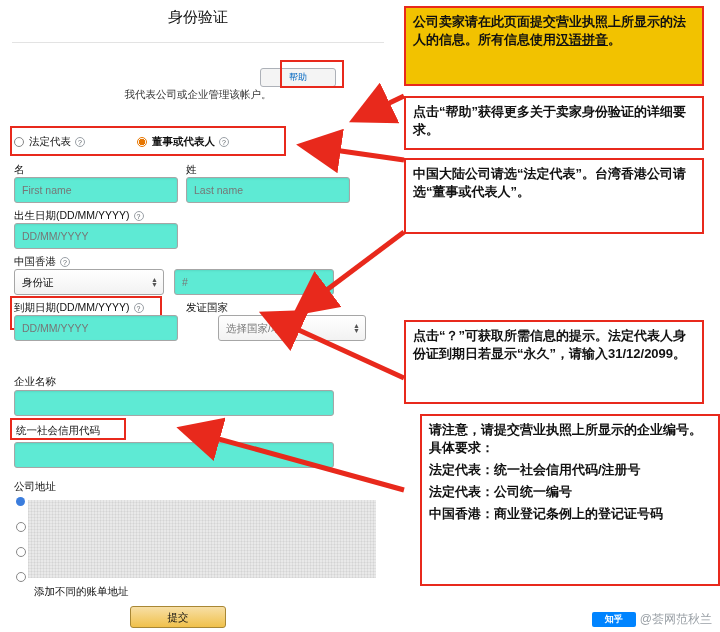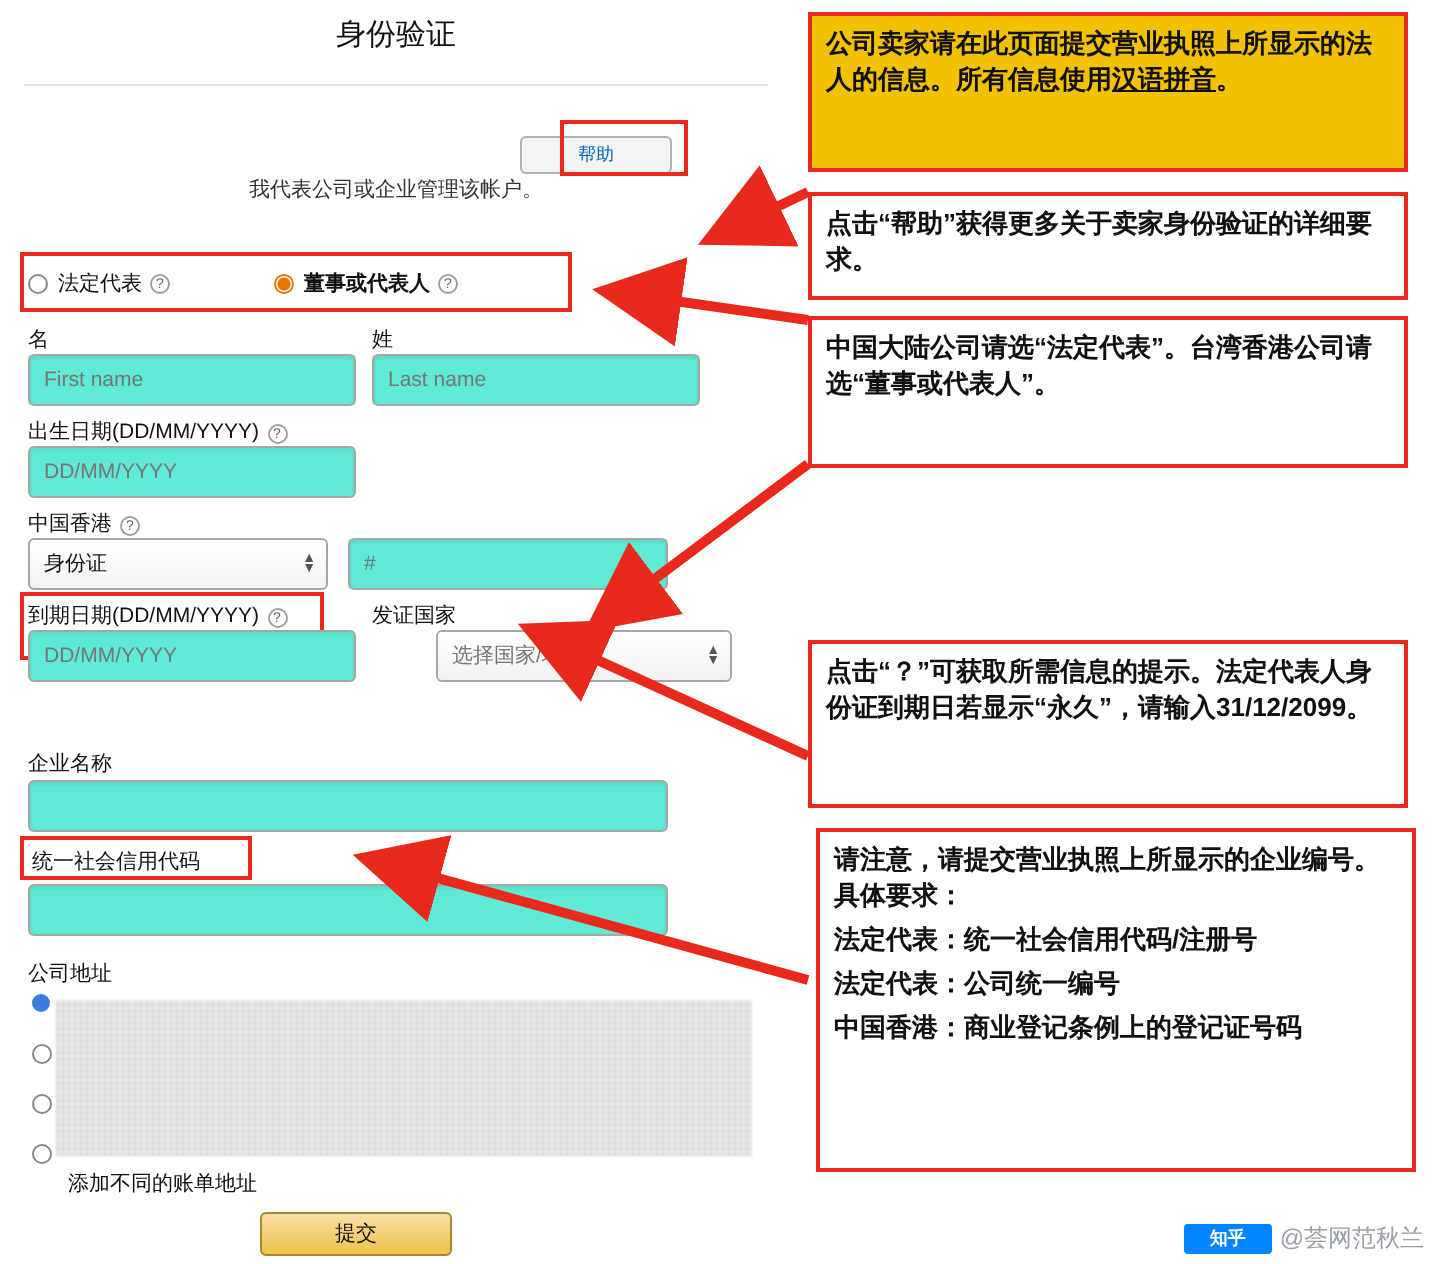--- a/index.html
+++ b/index.html
@@ -239,21 +239,21 @@
 </div>
 
 <div class="callout" style="left:404px; top:158px; width:300px; height:76px;">
   <span>中国大陆公司请选“法定代表”。台湾香港公司请选“董事或代表人”。</span>
 </div>
 
 <div class="callout" style="left:404px; top:320px; width:300px; height:84px;">
   <span>点击“？”可获取所需信息的提示。法定代表人身份证到期日若显示“永久”，请输入31/12/2099。</span>
 </div>
 
-<div class="callout" style="left:408px; top:414px; width:300px; height:172px;">
+<div class="callout" style="left:420px; top:414px; width:300px; height:172px;">
   <div>请注意，请提交营业执照上所显示的企业编号。具体要求：</div>
   <div style="margin-top:4px;">法定代表：统一社会信用代码/注册号</div>
   <div style="margin-top:4px;">法定代表：公司统一编号</div>
   <div style="margin-top:4px;">中国香港：商业登记条例上的登记证号码</div>
 </div>
 
 <div class="watermark">
   <span class="wm-logo">知乎</span>
   <span>@荟网范秋兰</span>
 </div>

